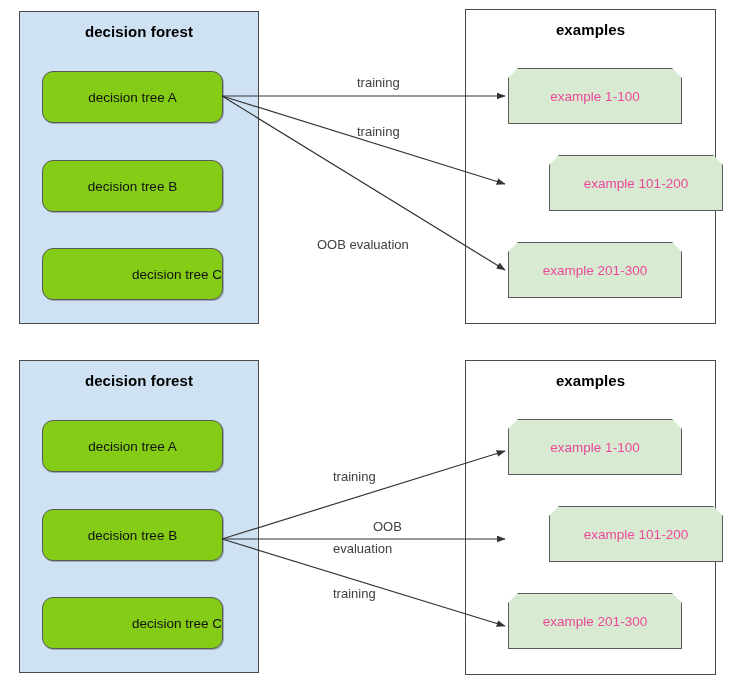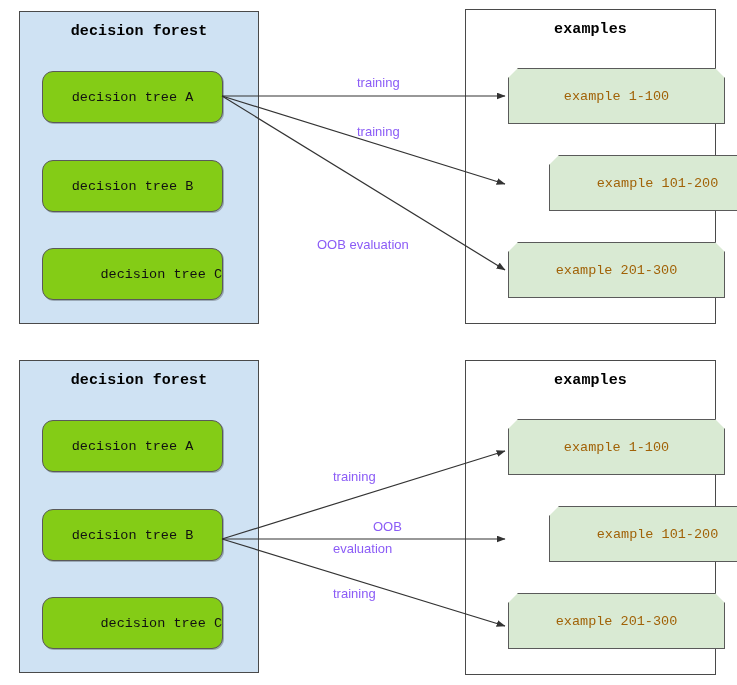--- a/index.html
+++ b/index.html
@@ -29,21 +29,20 @@
     left: 0;
     width: 737px;
     height: 342px;
   }
 
   
   .panel {
     position: absolute;
     box-sizing: border-box;
     border: 1.6px solid #4a4a4a;
-    font-family: Liberation Mono, monospace;
   }
   .panel-forest {
     left: 19px;
     top: 11px;
     width: 240px;
     height: 313px;
     background: #cfe2f3;
   }
   .panel-examples {
     left: 465px;
@@ -82,27 +81,27 @@
     box-shadow: 1px 1px 0 rgba(0,0,0,0.25);
   }
   .tree-0 { top: 59px; }
   .tree-1 { top: 148px; text-align: center; }
   .tree-2 { top: 236px; justify-content: flex-end; }
 
   
   .example-box {
     position: absolute;
     left: 42px;
-    width: 217px;
+    width: 174px;
     height: 56px;
     display: flex;
     align-items: center;
     justify-content: center;
     font-size: 13.5px;
-    color: #a16207;
+    color: #ec4899;
   }
   .example-box .shape {
     position: absolute;
     inset: 0;
     background: #d9ead3;
     border: 1.4px solid #5a5a5a;
     -webkit-clip-path: polygon(10px 0, calc(100% - 10px) 0, 100% 10px, 100% 100%, 0 100%, 0 10px);
     clip-path: polygon(10px 0, calc(100% - 10px) 0, 100% 10px, 100% 100%, 0 100%, 0 10px);
   }
   .example-box .label {
@@ -110,21 +109,21 @@
     z-index: 2;
   }
   .ex-0 { top: 58px; }
   .ex-1 { top: 145px; margin-left: 41px; }
   .ex-2 { top: 232px; border-radius: 21px; }
 
   
   .edge-label {
     position: absolute;
     font-size: 13px;
-    color: #8b5cf6;
+    color: #404040;
     white-space: pre;
     line-height: 1.18;
   }
 </style>
 </head>
 <body>
 
 <div class="diagram" id="diagram-top">
 
   <div class="panel panel-forest">

